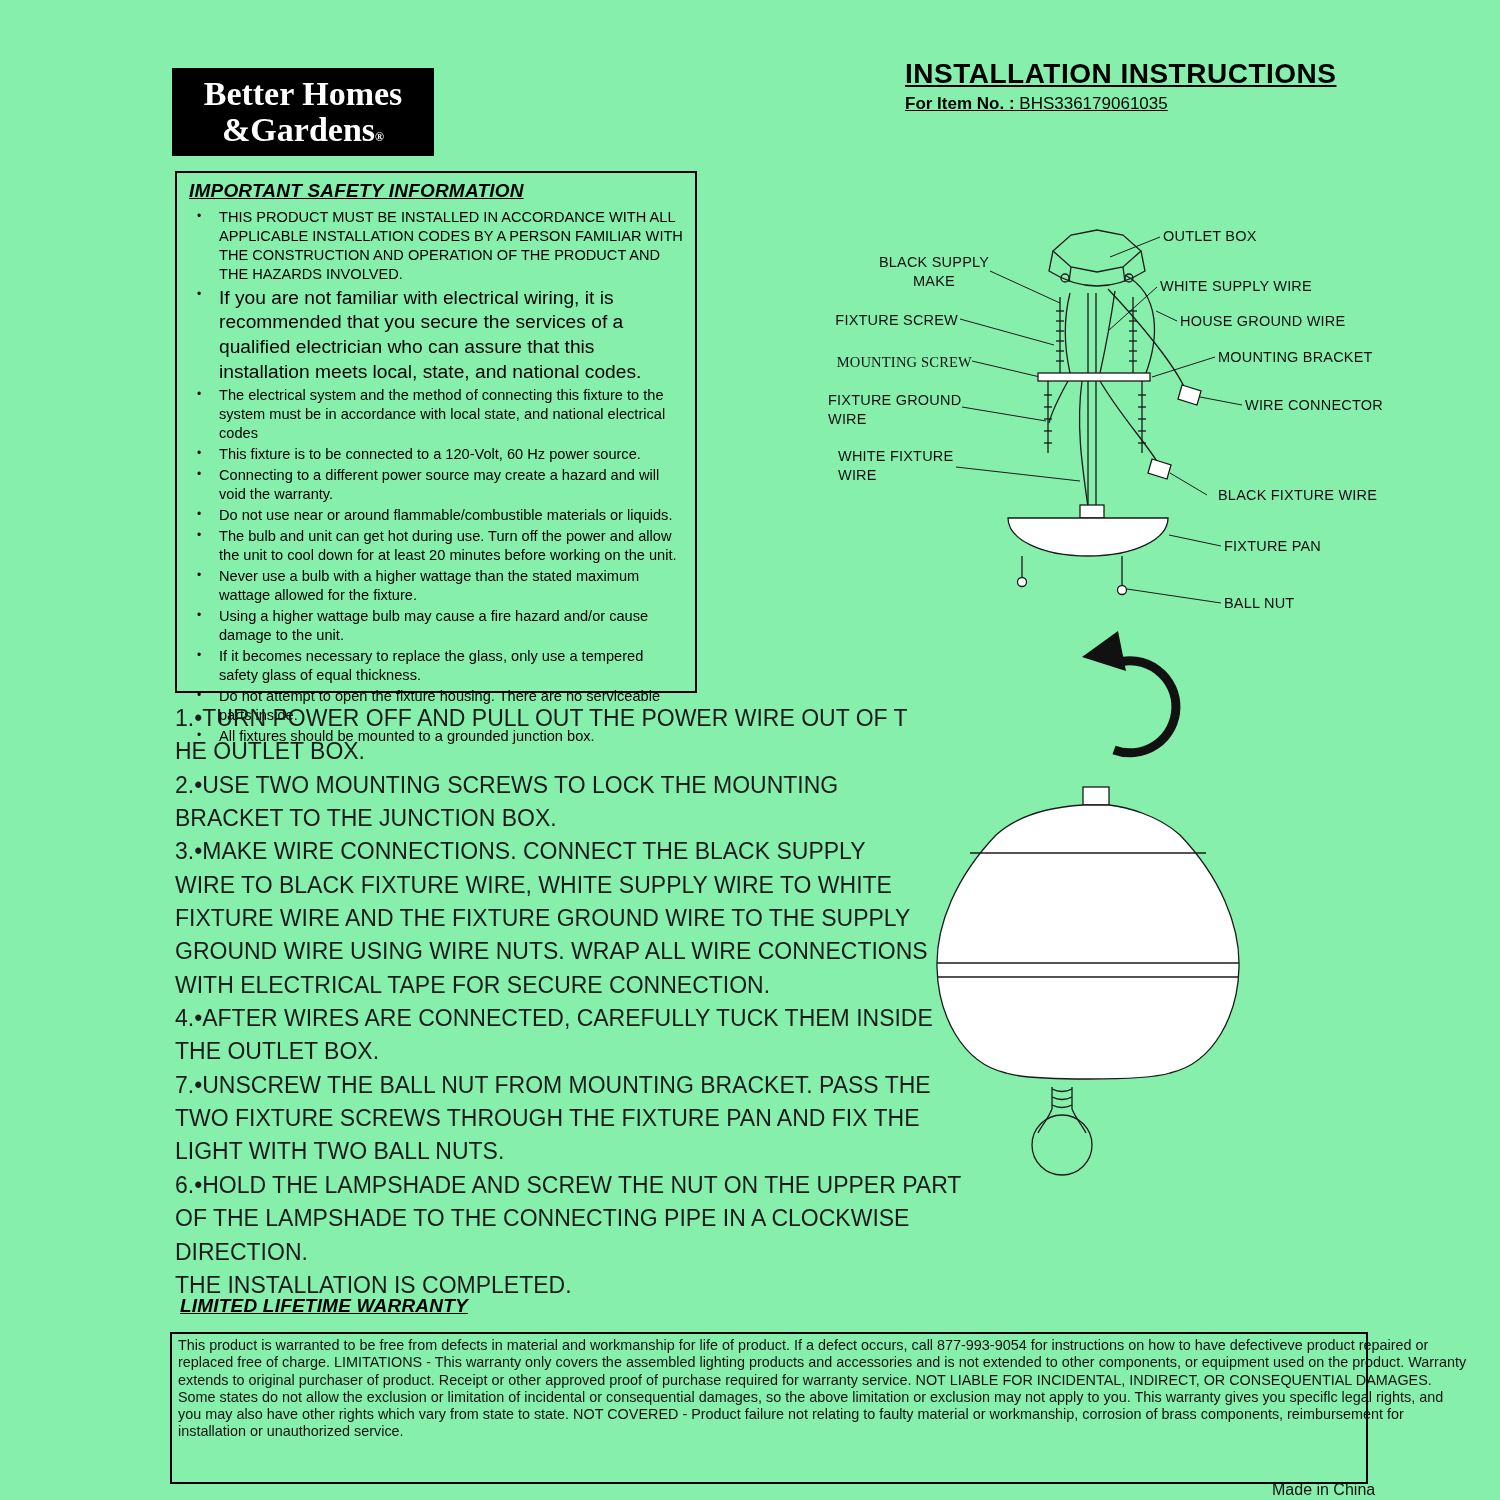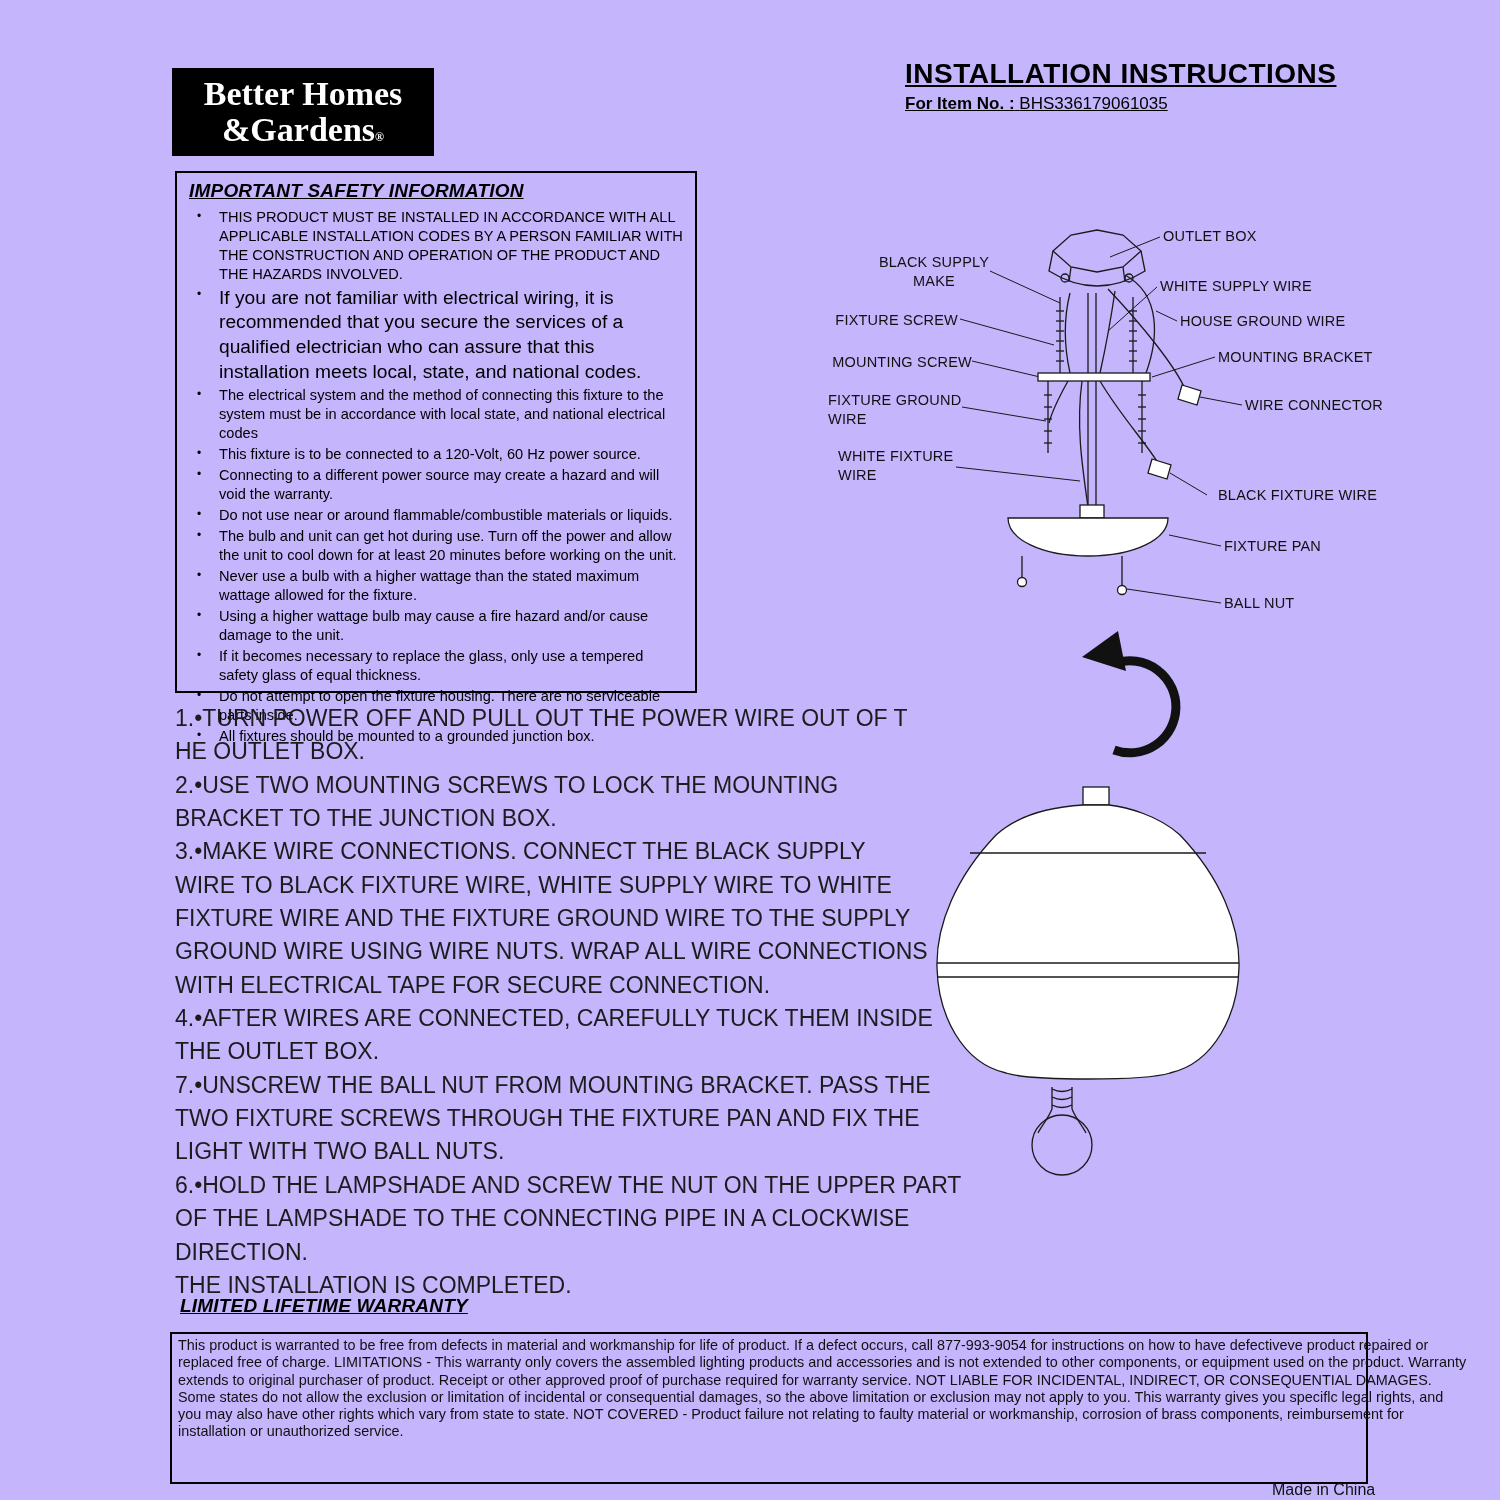--- a/index.html
+++ b/index.html
@@ -1,17 +1,17 @@
 <!DOCTYPE html>
 <html><head>
 <meta charset="utf-8">
 <style>
   * { margin:0; padding:0; box-sizing:border-box; }
   html,body { width:1500px; height:1500px; background:#ffffff; font-family:"Liberation Sans", sans-serif; color:#000; }
-  .page { position:relative; width:1500px; height:1500px; background:#c4b5fd; overflow:hidden; }
+  .page { position:relative; width:1500px; height:1500px; background:#86efac; overflow:hidden; }
 
   
   .logo { position:absolute; left:172px; top:68px; width:262px; height:88px; background:#000; color:#fff;
           display:flex; flex-direction:column; align-items:center; justify-content:center;
           font-family:"Liberation Serif", serif; font-weight:bold; }
   .logo-line1 { font-size:34px; line-height:1.05; }
   .logo-line2 { font-size:34px; line-height:1.05; }
   .logo .reg { font-size:12px; vertical-align:baseline; }
 
   
@@ -202,21 +202,21 @@
         <path class="ln" d="M 232,890 q 10,5 20,0"></path>
         <path class="ln" d="M 232,894 C 228,904 222,910 218,918"></path>
         <path class="ln" d="M 252,894 C 256,904 262,910 266,918"></path>
         <circle class="ln" cx="242" cy="930" r="30"></circle>
       </g>
     </svg>
 
     <div class="dlabel calign" style="left:58px; top:38px; width:112px;">BLACK SUPPLY
 MAKE</div>
     <div class="dlabel ralign" style="left:10px; top:96px; width:128px;">FIXTURE SCREW</div>
-    <div class="dlabel ralign" style="left:10px; top:138px; width:142px;">MOUNTING SCREW</div>
+    <div class="dlabel ralign" style="left:10px; top:138px; width:142px;font-family:Liberation Serif, serif;">MOUNTING SCREW</div>
     <div class="dlabel" style="left:8px;  top:176px; width:140px;">FIXTURE GROUND
 WIRE</div>
     <div class="dlabel" style="left:18px; top:232px; width:120px;">WHITE FIXTURE
 WIRE</div>
     <div class="dlabel right" style="left:343px; top:12px;">OUTLET BOX</div>
     <div class="dlabel right" style="left:340px; top:62px;">WHITE SUPPLY WIRE</div>
     <div class="dlabel right" style="left:360px; top:97px;">HOUSE GROUND WIRE</div>
     <div class="dlabel right" style="left:398px; top:133px;">MOUNTING BRACKET</div>
     <div class="dlabel right" style="left:425px; top:181px;">WIRE CONNECTOR</div>
     <div class="dlabel right" style="left:398px; top:271px;">BLACK FIXTURE WIRE</div>

